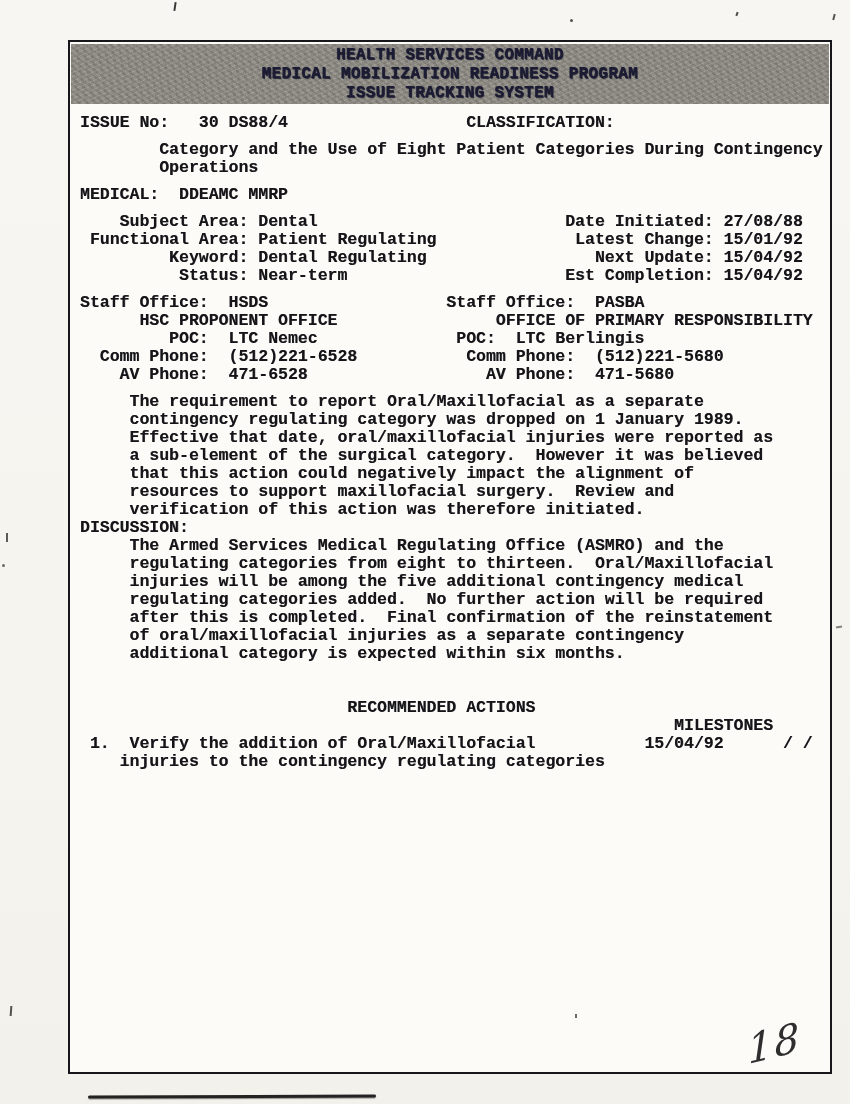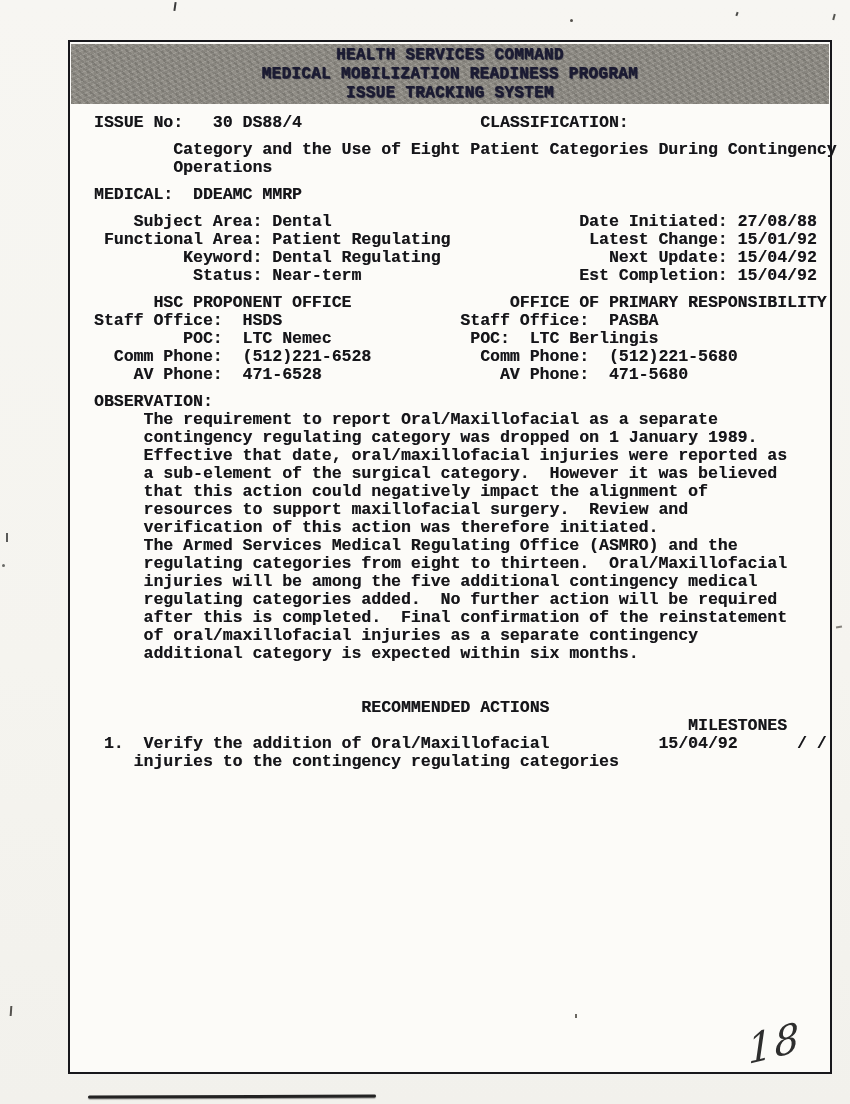--- a/index.html
+++ b/index.html
@@ -35,21 +35,21 @@
   }
   .hline {
     font-family: "Liberation Mono", monospace;
     font-weight: bold;
     font-size: 16px;
     letter-spacing: 0.3px;
     color: #1b1b33;
     text-shadow: 0.6px 0.6px 0.8px rgba(10,10,35,0.8), -0.5px 0 0.6px rgba(10,10,35,0.45);
     white-space: pre;
   }
-  .doc-body { padding: 10px 4px 0 24px; }
+  .doc-body { padding: 10px 4px 0 10px; }
   .line {
     white-space: pre;
     font-size: 16.5px;
     line-height: 18px;
     font-weight: bold;
     color: #151519;
     text-shadow: 0.3px 0.3px 0.4px rgba(20,20,25,0.55);
   }
   .gap { width: 100%; }
   .gap.half { height: 9px; }
@@ -95,34 +95,34 @@
       <div class="line">        Category and the Use of Eight Patient Categories During Contingency</div>
       <div class="line">        Operations</div>
       <div class="gap half"></div>
       <div class="line">MEDICAL:  DDEAMC MMRP</div>
       <div class="gap half"></div>
       <div class="line">    Subject Area: Dental                         Date Initiated: 27/08/88</div>
       <div class="line"> Functional Area: Patient Regulating              Latest Change: 15/01/92</div>
       <div class="line">         Keyword: Dental Regulating                 Next Update: 15/04/92</div>
       <div class="line">          Status: Near-term                      Est Completion: 15/04/92</div>
       <div class="gap half"></div>
+      <div class="line">Staff Office:  HSDS                  Staff Office:  PASBA</div>
       <div class="line">      HSC PROPONENT OFFICE                OFFICE OF PRIMARY RESPONSIBILITY</div>
-      <div class="line">Staff Office:  HSDS                  Staff Office:  PASBA</div>
       <div class="line">         POC:  LTC Nemec              POC:  LTC Berlingis</div>
       <div class="line">  Comm Phone:  (512)221-6528           Comm Phone:  (512)221-5680</div>
       <div class="line">    AV Phone:  471-6528                  AV Phone:  471-5680</div>
       <div class="gap half"></div>
-      <div class="line">OBSERVATION:</div>
       <div class="line">     The requirement to report Oral/Maxillofacial as a separate</div>
       <div class="line">     contingency regulating category was dropped on 1 January 1989.</div>
       <div class="line">     Effective that date, oral/maxillofacial injuries were reported as</div>
       <div class="line">     a sub-element of the surgical category.  However it was believed</div>
       <div class="line">     that this action could negatively impact the alignment of</div>
       <div class="line">     resources to support maxillofacial surgery.  Review and</div>
       <div class="line">     verification of this action was therefore initiated.</div>
+      <div class="line">DISCUSSION:</div>
       <div class="line">     The Armed Services Medical Regulating Office (ASMRO) and the</div>
       <div class="line">     regulating categories from eight to thirteen.  Oral/Maxillofacial</div>
       <div class="line">     injuries will be among the five additional contingency medical</div>
       <div class="line">     regulating categories added.  No further action will be required</div>
       <div class="line">     after this is completed.  Final confirmation of the reinstatement</div>
       <div class="line">     of oral/maxillofacial injuries as a separate contingency</div>
       <div class="line">     additional category is expected within six months.</div>
       <div class="gap full"></div>
       <div class="gap full"></div>
       <div class="line">                           RECOMMENDED ACTIONS</div>

